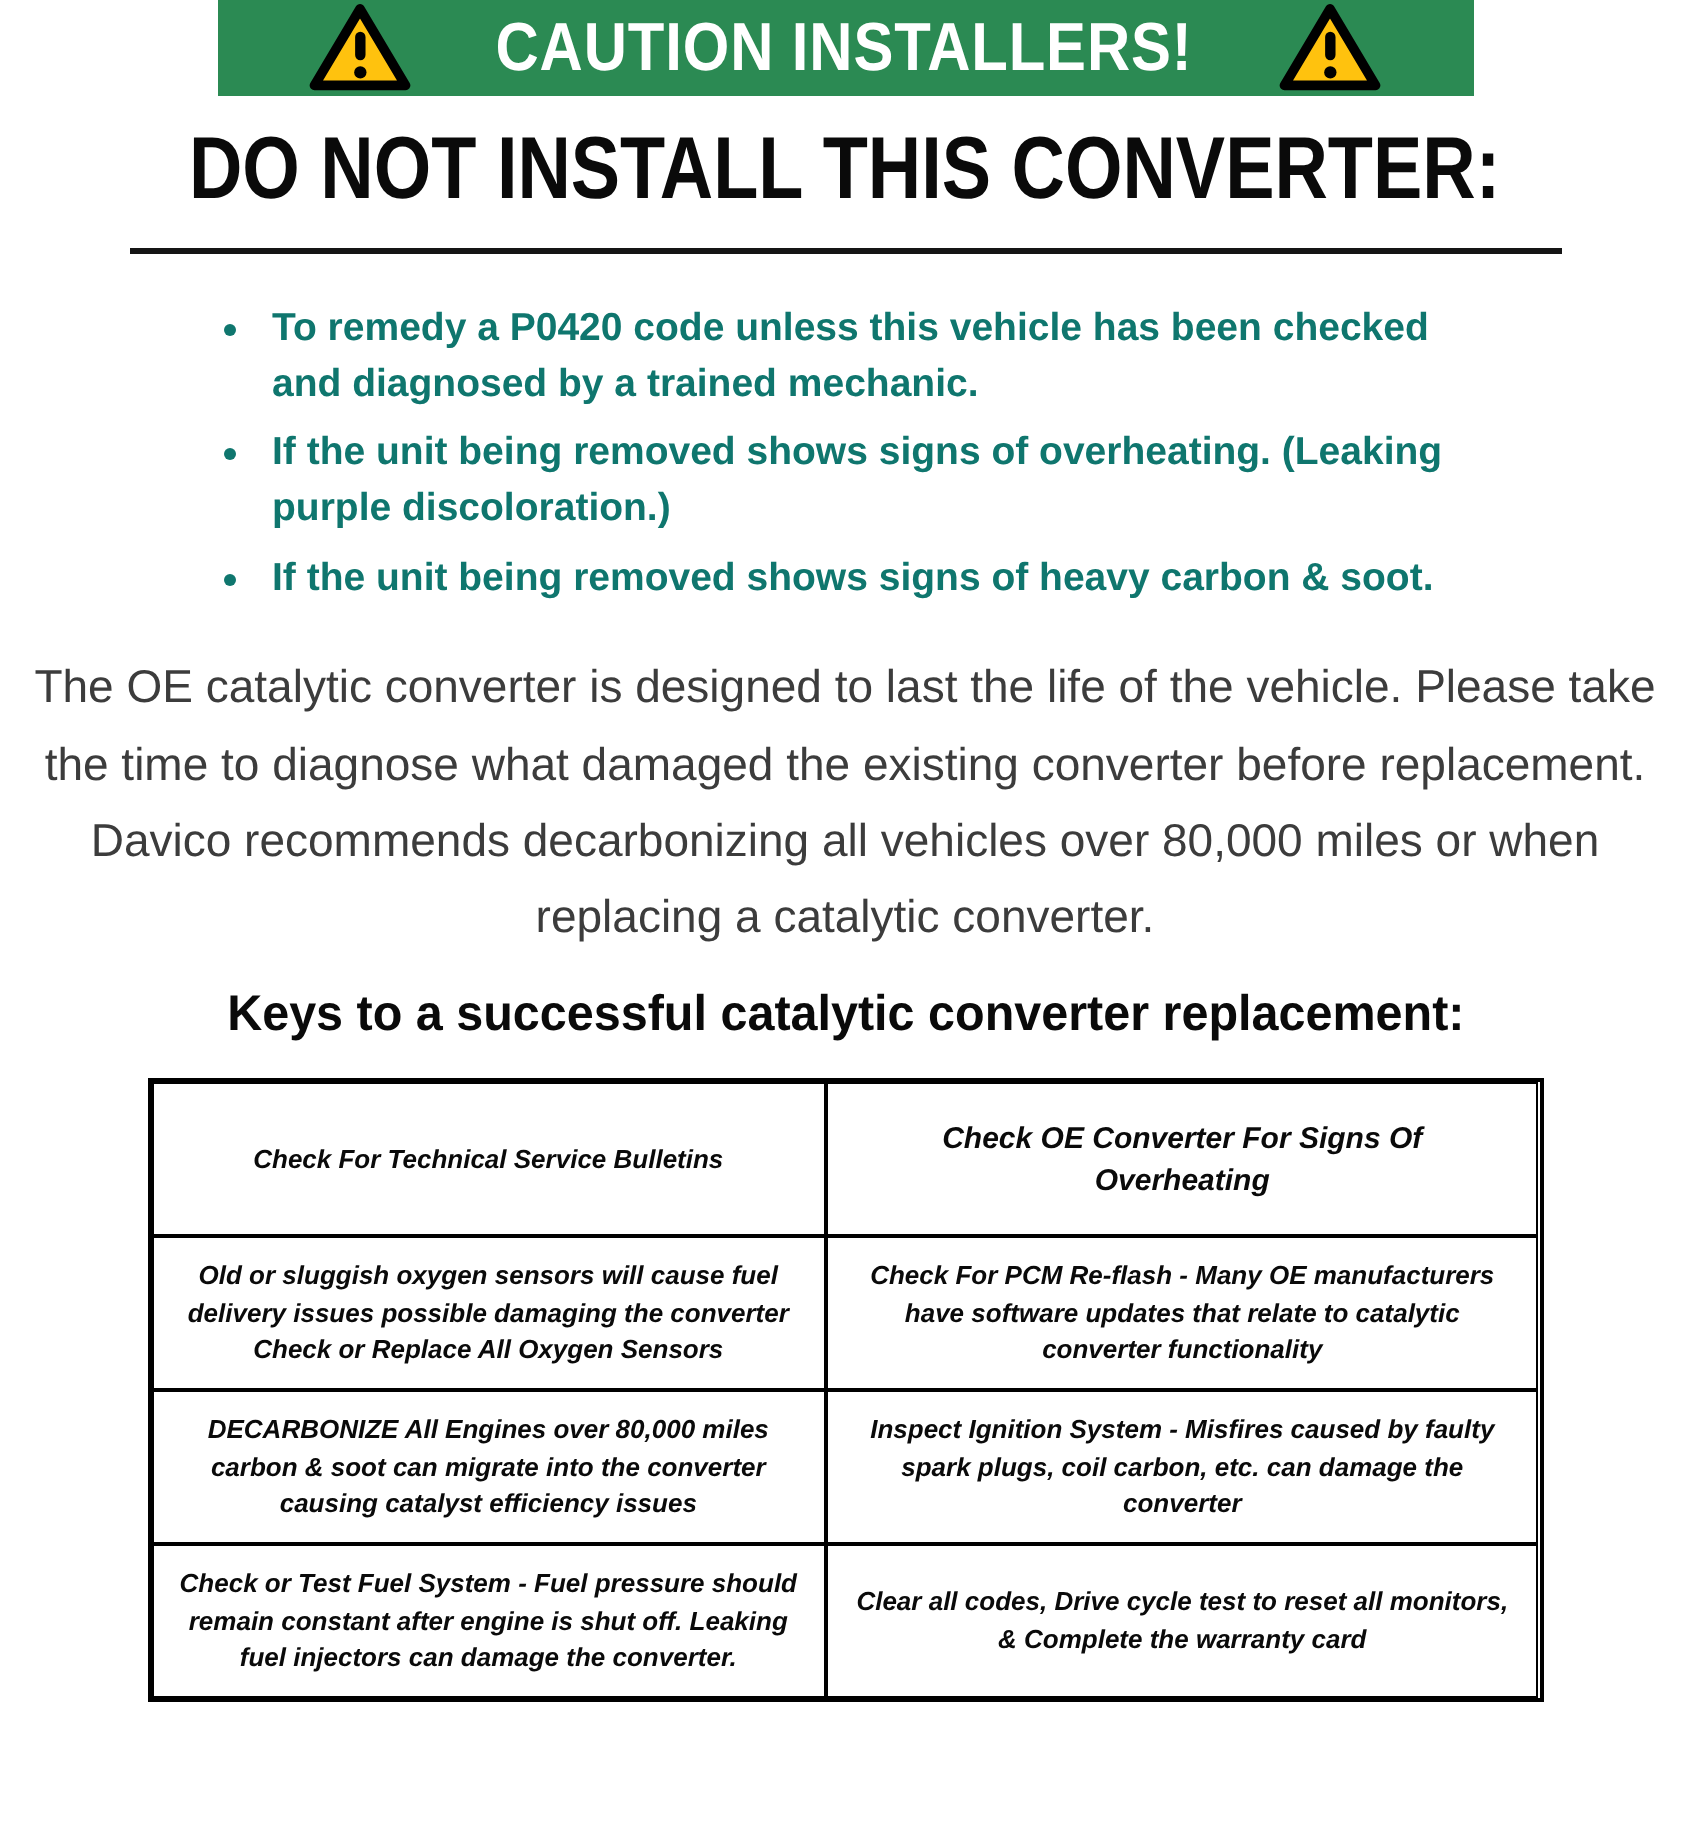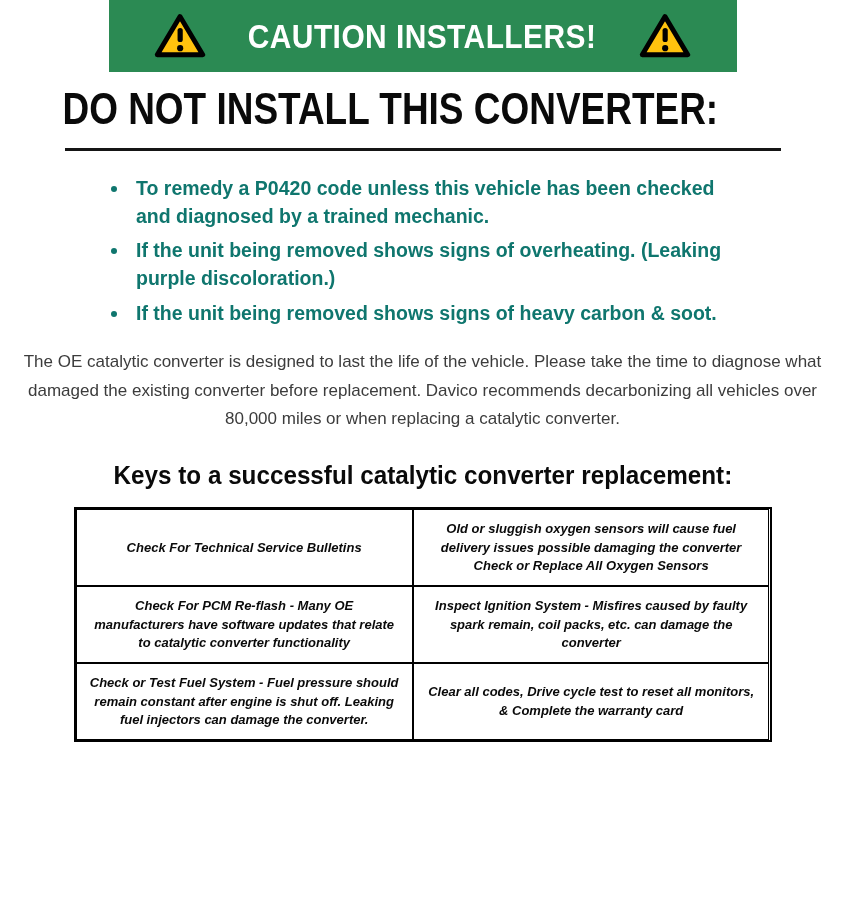--- a/index.html
+++ b/index.html
@@ -7,34 +7,34 @@
     width:845px; height:919px;
     background:#ffffff;
     font-family:"Liberation Sans", sans-serif;
     color:#111;
     overflow:hidden;
   }
   .page { width:845px; }
 
   
   .banner {
-    width:628px; height:72px; margin:0 auto;
+    width:628px; height:48px; margin:0 auto;
     background:#2b8a53;
     display:flex; align-items:center; justify-content:center; gap:18px;
   }
   .banner-text {
     color:#ffffff; font-size:34px; font-weight:800;
     display:inline-block; transform:scaleX(0.88); transform-origin:center;
     letter-spacing:0.5px; white-space:nowrap;
   }
   .tri { flex:0 0 auto; }
 
   
   h1.main-heading {
-    margin:15px 0 0; text-align:left; font-size:44px; line-height:1;
+    margin:15px 0 0; text-align:center; font-size:44px; line-height:1;
     color:#0a0a0a; font-weight:800; letter-spacing:0;
   }
   h1.main-heading .squish {
     display:inline-block; transform:scaleX(0.84); transform-origin:center;
     white-space:nowrap;
   }
 
   .title-divider {
     border:none; border-top:3px solid #151515;
     width:716px; margin:17px auto 0;
@@ -46,26 +46,26 @@
     list-style:disc;
   }
   ul.warnings li {
     font-size:19.5px; font-weight:700; line-height:1.42;
     color:#0f766e; margin-bottom:7px; padding-left:6px;
   }
 
   
   p.intro {
     width:812px; margin:21px auto 0; text-align:center;
-    font-size:17px; font-weight:400; line-height:1.66; color:#3c3c3c;
+    font-size:23px; font-weight:400; line-height:1.66; color:#3c3c3c;
   }
 
   
   h2.keys {
-    margin:28px auto 0; text-align:center;
+    margin:16px auto 0; text-align:center;
     font-size:25px; font-weight:800; color:#0a0a0a;
     text-decoration:underline; text-decoration-thickness:2.5px;
     text-underline-offset:5px;
   }
   h2.keys .squish {
     display:inline-block; transform:scaleX(0.97); transform-origin:center;
     white-space:nowrap;
   }
 
   
@@ -117,32 +117,40 @@
 
   <p class="intro">The OE catalytic converter is designed to last the life of the vehicle. Please take the time to diagnose what damaged the existing converter before replacement. Davico recommends decarbonizing all vehicles over 80,000 miles or when replacing a catalytic converter.</p>
 
   <h2 class="keys"><span class="squish">Keys to a successful catalytic converter replacement:</span></h2>
 
   <div class="ktable">
 
     <div class="cell">
       <span class="cell-line">Check For Technical Service Bulletins</span>
     </div>
+    <div class="cell big">
+      <span class="cell-line">Check OE Converter For Signs Of Overheating</span>
+
+    </div>
 
     <div class="cell">
       <span class="cell-line">Old or sluggish oxygen sensors will cause fuel delivery issues possible damaging the converter</span>
       <span class="cell-line">Check or Replace All Oxygen Sensors</span>
     </div>
     <div class="cell">
       <span class="cell-line">Check For PCM Re-flash - Many OE manufacturers have software updates that relate to catalytic converter functionality</span>
 
     </div>
 
     <div class="cell">
-      <span class="cell-line">Inspect Ignition System - Misfires caused by faulty spark remain, coil packs, etc. can damage the converter</span>
+      <span class="cell-line">DECARBONIZE All Engines over 80,000 miles carbon &amp; soot can migrate into the converter causing catalyst efficiency issues</span>
+
+    </div>
+    <div class="cell">
+      <span class="cell-line">Inspect Ignition System - Misfires caused by faulty spark plugs, coil carbon, etc. can damage the converter</span>
 
     </div>
 
 
 
     <div class="cell">
       <span class="cell-line">Check or Test Fuel System - Fuel pressure should remain constant after engine is shut off.  Leaking fuel injectors can damage the converter.</span>
 
     </div>
     <div class="cell">

